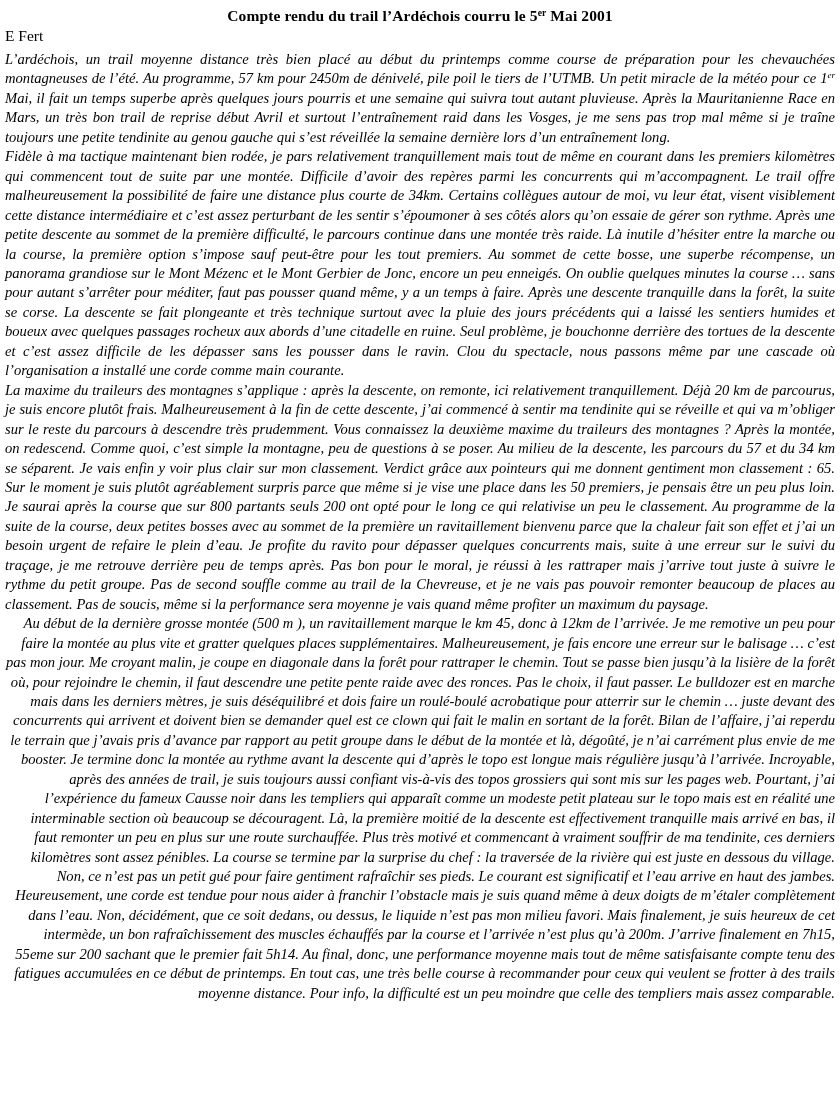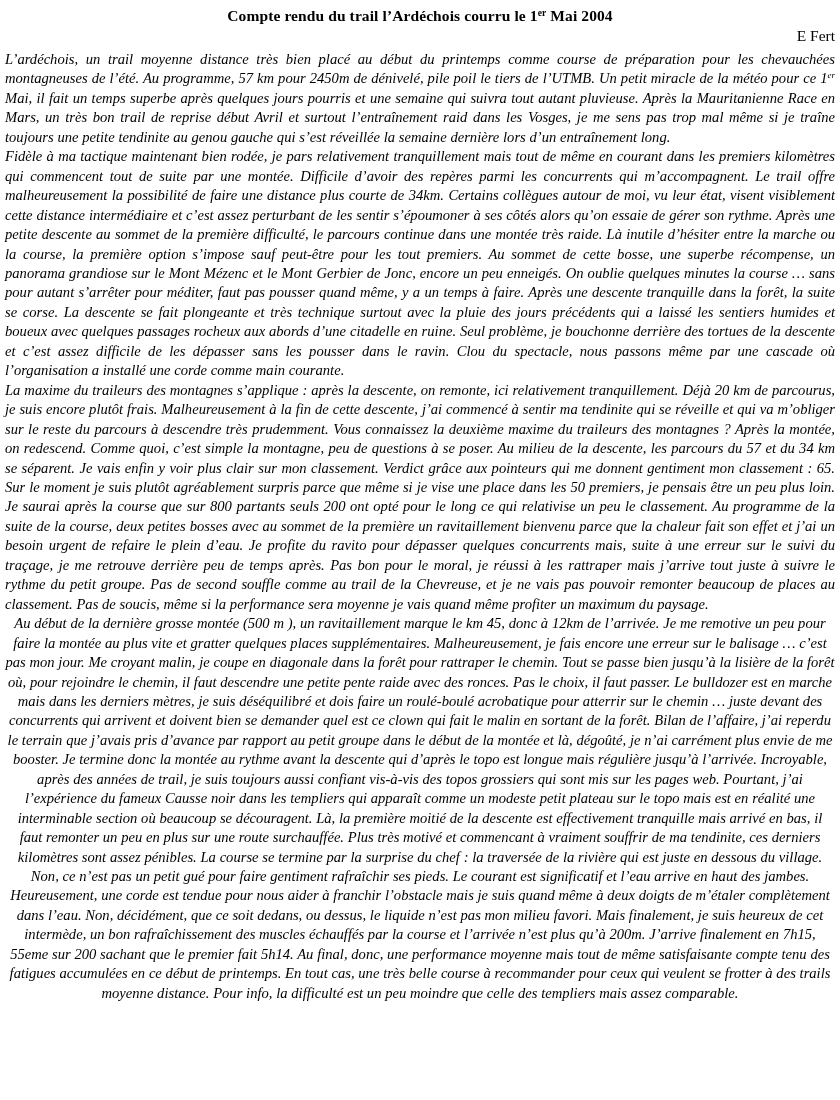--- a/index.html
+++ b/index.html
@@ -26,21 +26,21 @@
     font-size: 15.5px;
     font-weight: bold;
     text-align: center;
     line-height: 20px;
     margin: 0;
     letter-spacing: 0.1px;
   }
   .doc-author {
     font-size: 15.5px;
     font-weight: normal;
-    text-align: right;
+    text-align: left;
     line-height: 20px;
     margin: 0 0 4px 0;
   }
   sup {
     font-size: 0.62em;
     vertical-align: 0.52em;
     line-height: 0;
   }
   .body-text {
     margin: 0;
@@ -51,30 +51,30 @@
     hyphens: none;
     word-spacing: 0.1px;
     font-style: italic;
   }
   .body-text p {
     margin: 0;
     padding: 0;
     text-align: justify;
   }
   .body-text p:last-child {
-    text-align: center;
+    text-align: right;
   }
 </style>
 </head>
 <body>
 
 <div class="page">
 
   <h1 class="doc-title">
-    <span>Compte rendu du trail l’Ardéchois courru le 1</span><sup>er</sup><span> Mai 2004</span>
+    <span>Compte rendu du trail l’Ardéchois courru le 5</span><sup>er</sup><span> Mai 2001</span>
   </h1>
 
   <div class="doc-author">E Fert</div>
 
   <div class="body-text">
       <p>L’ardéchois, un trail moyenne distance très bien placé au début du printemps comme course de préparation pour les chevauchées montagneuses de l’été. Au programme, 57 km pour 2450m de dénivelé, pile poil le tiers de l’UTMB. Un petit miracle de la météo pour ce 1<sup>er</sup> Mai, il fait un temps superbe après quelques jours pourris et une semaine qui suivra tout autant pluvieuse. Après la Mauritanienne Race en Mars, un très bon trail de reprise début Avril et surtout l’entraînement raid dans les Vosges, je me sens pas trop mal même si je traîne toujours une petite tendinite au genou gauche qui s’est réveillée la semaine dernière lors d’un entraînement long.</p>
       <p>Fidèle à ma tactique maintenant bien rodée, je pars relativement tranquillement mais tout de même en courant dans les premiers kilomètres qui commencent tout de suite par une montée. Difficile d’avoir des repères parmi les concurrents qui m’accompagnent. Le trail offre malheureusement la possibilité de faire une distance plus courte de 34km. Certains collègues autour de moi, vu leur état, visent visiblement cette distance intermédiaire et c’est assez perturbant de les sentir s’époumoner à ses côtés alors qu’on essaie de gérer son rythme. Après une petite descente au sommet de la première difficulté, le parcours continue dans une montée très raide. Là inutile d’hésiter entre la marche ou la course, la première option s’impose sauf peut-être pour les tout premiers. Au sommet de cette bosse, une superbe récompense, un panorama grandiose sur le Mont Mézenc et le Mont Gerbier de Jonc, encore un peu enneigés. On oublie quelques minutes la course … sans pour autant s’arrêter pour méditer, faut pas pousser quand même, y a un temps à faire. Après une descente tranquille dans la forêt, la suite se corse. La descente se fait plongeante et très technique surtout avec la pluie des jours précédents qui a laissé les sentiers humides et boueux avec quelques passages rocheux aux abords d’une citadelle en ruine. Seul problème, je bouchonne derrière des tortues de la descente et c’est assez difficile de les dépasser sans les pousser dans le ravin. Clou du spectacle, nous passons même par une cascade où l’organisation a installé une corde comme main courante.</p>
       <p>La maxime du traileurs des montagnes s’applique : après la descente, on remonte, ici relativement tranquillement. Déjà 20 km de parcourus, je suis encore plutôt frais. Malheureusement à la fin de cette descente, j’ai commencé à sentir ma tendinite qui se réveille et qui va m’obliger sur le reste du parcours à descendre très prudemment. Vous connaissez la deuxième maxime du traileurs des montagnes ? Après la montée, on redescend. Comme quoi, c’est simple la montagne, peu de questions à se poser. Au milieu de la descente,  les parcours du 57 et du 34 km se séparent. Je vais enfin y voir plus clair sur mon classement. Verdict grâce aux pointeurs qui me donnent gentiment mon classement : 65. Sur le moment je suis plutôt agréablement surpris parce que même si je vise une place dans les 50 premiers, je pensais être un peu plus loin. Je saurai après la course que sur 800 partants seuls 200 ont opté pour le long ce qui relativise un peu le classement. Au programme de la suite de la course, deux petites bosses avec au sommet de la première un ravitaillement bienvenu parce que la chaleur fait son effet et j’ai un besoin urgent de refaire le plein d’eau. Je profite du ravito pour dépasser quelques concurrents mais, suite à une erreur sur le suivi du traçage, je me retrouve derrière peu de temps après. Pas bon pour le moral, je réussi à les rattraper mais j’arrive tout juste à suivre le rythme du petit groupe. Pas de second souffle comme au trail de la Chevreuse, et je ne vais pas pouvoir remonter beaucoup de places au classement. Pas de soucis, même si la performance sera moyenne je vais quand même profiter un maximum du paysage.</p>
       <p>Au début de la dernière grosse montée (500 m ), un ravitaillement marque le km 45, donc à 12km de l’arrivée. Je me remotive un peu pour faire la montée au plus vite et gratter quelques places supplémentaires. Malheureusement, je fais encore une erreur sur le balisage … c’est pas mon jour. Me croyant malin, je coupe en diagonale dans la forêt pour rattraper le chemin. Tout se passe bien jusqu’à la lisière de la forêt où, pour rejoindre le chemin, il faut descendre une petite pente raide avec des ronces. Pas le choix, il faut passer. Le bulldozer est en marche mais dans les derniers mètres, je suis déséquilibré et dois faire un roulé-boulé acrobatique pour atterrir sur le chemin … juste devant des concurrents qui arrivent et doivent bien se demander quel est ce clown qui fait le malin en sortant de la forêt. Bilan de l’affaire, j’ai reperdu le terrain que j’avais pris d’avance par rapport au petit groupe dans le début de la montée et là, dégoûté, je n’ai carrément plus envie de me booster. Je termine donc la montée au rythme avant la descente qui d’après le topo est longue mais régulière jusqu’à l’arrivée. Incroyable, après des années de trail, je suis toujours aussi confiant vis-à-vis des topos grossiers qui sont mis sur les pages web. Pourtant, j’ai l’expérience du fameux Causse noir dans les templiers qui apparaît comme un modeste petit plateau sur le topo mais est en réalité une interminable section où beaucoup se découragent. Là, la première moitié de la descente est effectivement tranquille mais arrivé en bas, il faut remonter un peu en plus sur une route surchauffée. Plus très motivé et commencant à vraiment souffrir de ma tendinite, ces derniers kilomètres sont assez pénibles. La course se termine par la surprise du chef : la traversée de la rivière qui est juste en dessous du village. Non, ce n’est pas un petit gué pour faire gentiment rafraîchir ses pieds. Le courant est significatif et l’eau arrive en haut des jambes. Heureusement, une corde est tendue pour nous aider à franchir l’obstacle mais je suis quand même à deux doigts de m’étaler complètement dans l’eau. Non, décidément, que ce soit dedans, ou dessus, le liquide n’est pas mon milieu favori. Mais finalement, je suis heureux de cet intermède, un bon rafraîchissement des muscles échauffés par la course et l’arrivée n’est plus qu’à 200m. J’arrive finalement en 7h15, 55eme sur 200 sachant que le premier fait 5h14.  Au final, donc, une performance moyenne mais tout de même satisfaisante compte tenu des fatigues accumulées en ce début de printemps. En tout cas, une très belle course à recommander pour ceux qui veulent se frotter à des trails moyenne distance. Pour info, la difficulté est un peu moindre que celle des templiers mais assez comparable.</p>
     </div>

